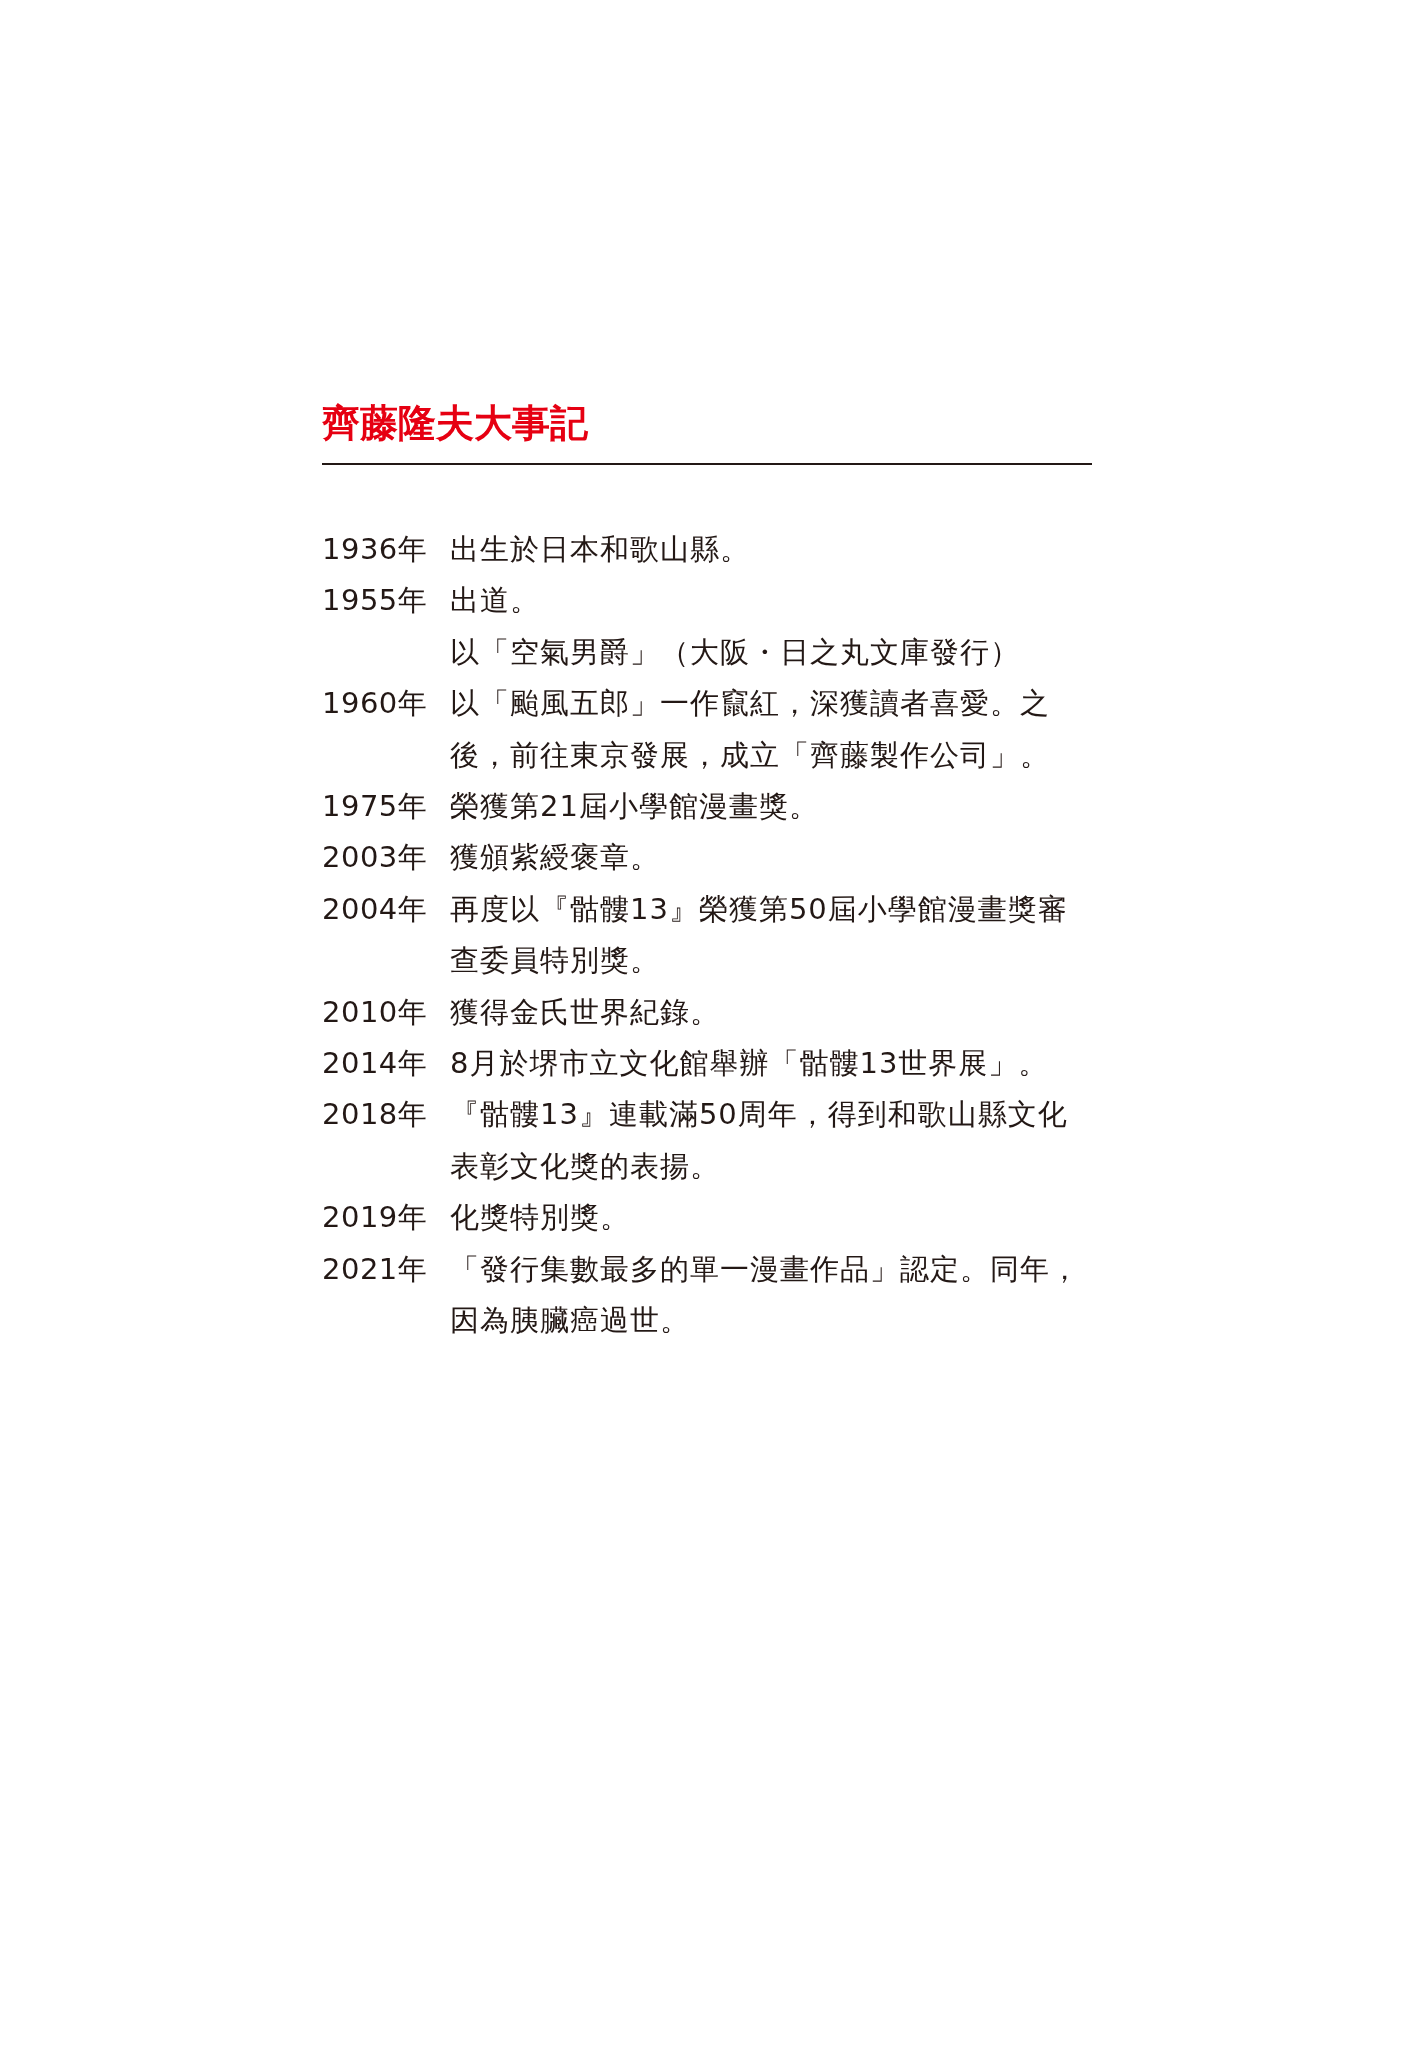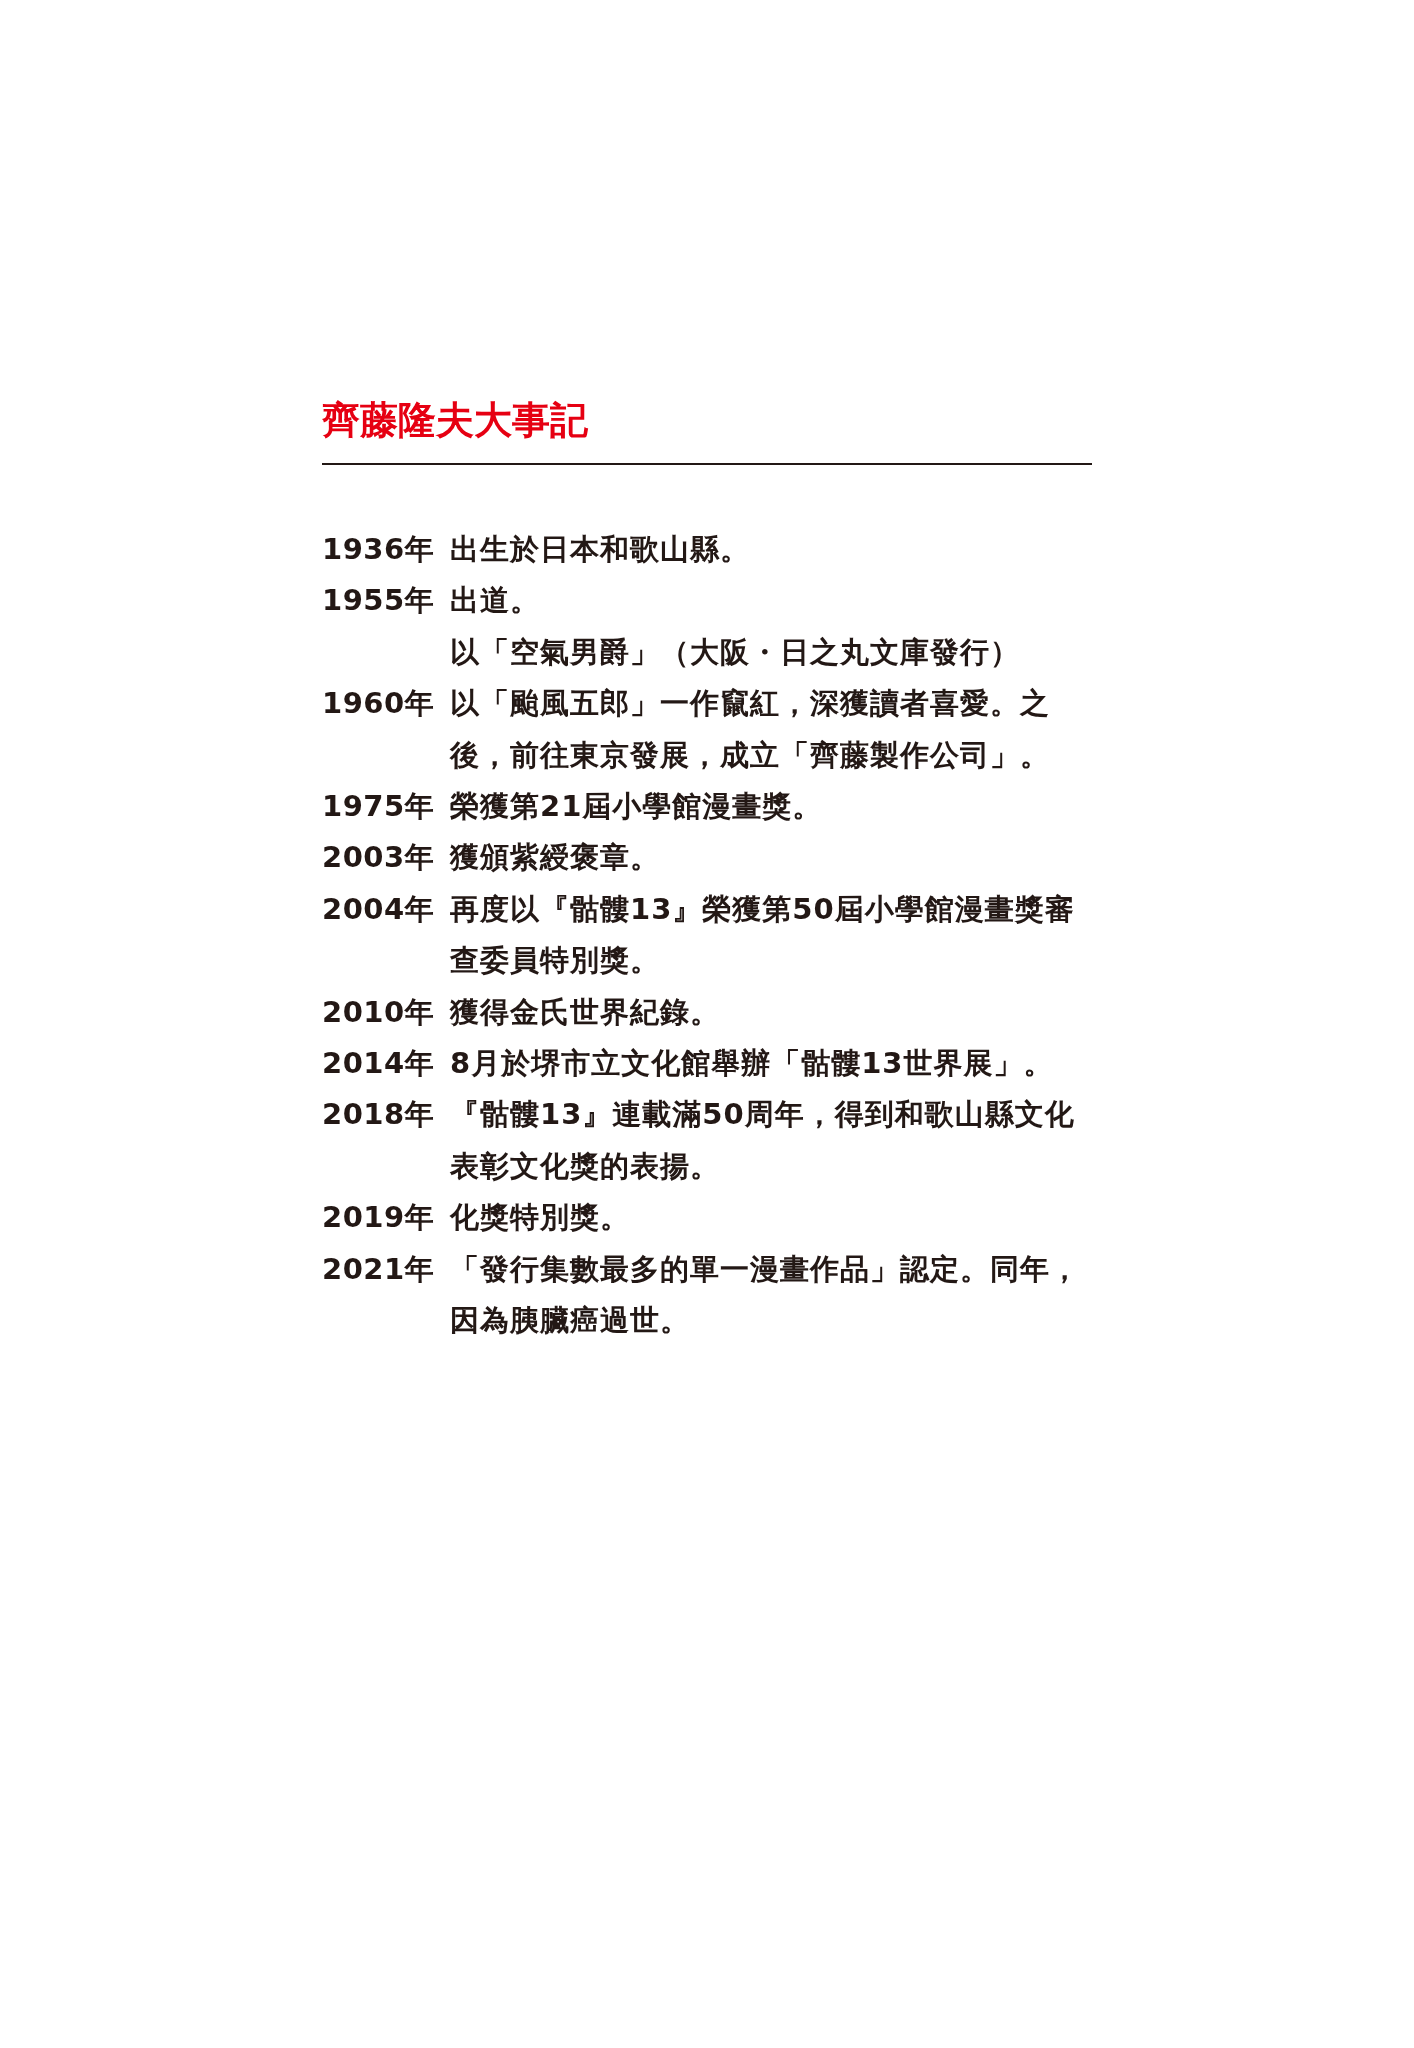--- a/index.html
+++ b/index.html
@@ -1,33 +1,33 @@
 <!DOCTYPE html>
 <html><head>
 <meta charset="utf-8">
 <style>
   html, body { margin: 0; padding: 0; background: #ffffff; }
   body { width: 1414px; height: 2048px; position: relative; overflow: hidden; }
   .page { position: absolute; left: 0; top: 0; width: 1414px; height: 2048px; background: #fff; }
   .title {
     position: absolute; left: 322px; top: 398px;
-    font-family: Liberation Mono, monospace; font-weight: bold;
+    font-family: Liberation Serif, serif; font-weight: bold;
     font-size: 38px; line-height: 50px; color: #e60012; letter-spacing: 0px;
     white-space: nowrap;
   }
   .rule {
     position: absolute; left: 322px; top: 463px; width: 770px; height: 2px;
     background: #231815;
   }
   .timeline {
     position: absolute; left: 322px; top: 524px; width: 780px;
     font-family: "DejaVu Sans", sans-serif; font-size: 29px; color: #231815;
     line-height: 51.4px;
   }
-  .entry { display: flex; align-items: flex-start; font-weight: bold; }
+  .entry { display: flex; align-items: flex-start; }
   .year { width: 128px; flex: 0 0 128px; white-space: nowrap; letter-spacing: 0.5px; }
   .desc { flex: 1; }
   .desc .line { display: block; white-space: nowrap; letter-spacing: 1px; }
 </style>
 </head>
 <body>
 
 <div class="page">
   <div class="title">齊藤隆夫大事記</div>
   <div class="rule"></div>

